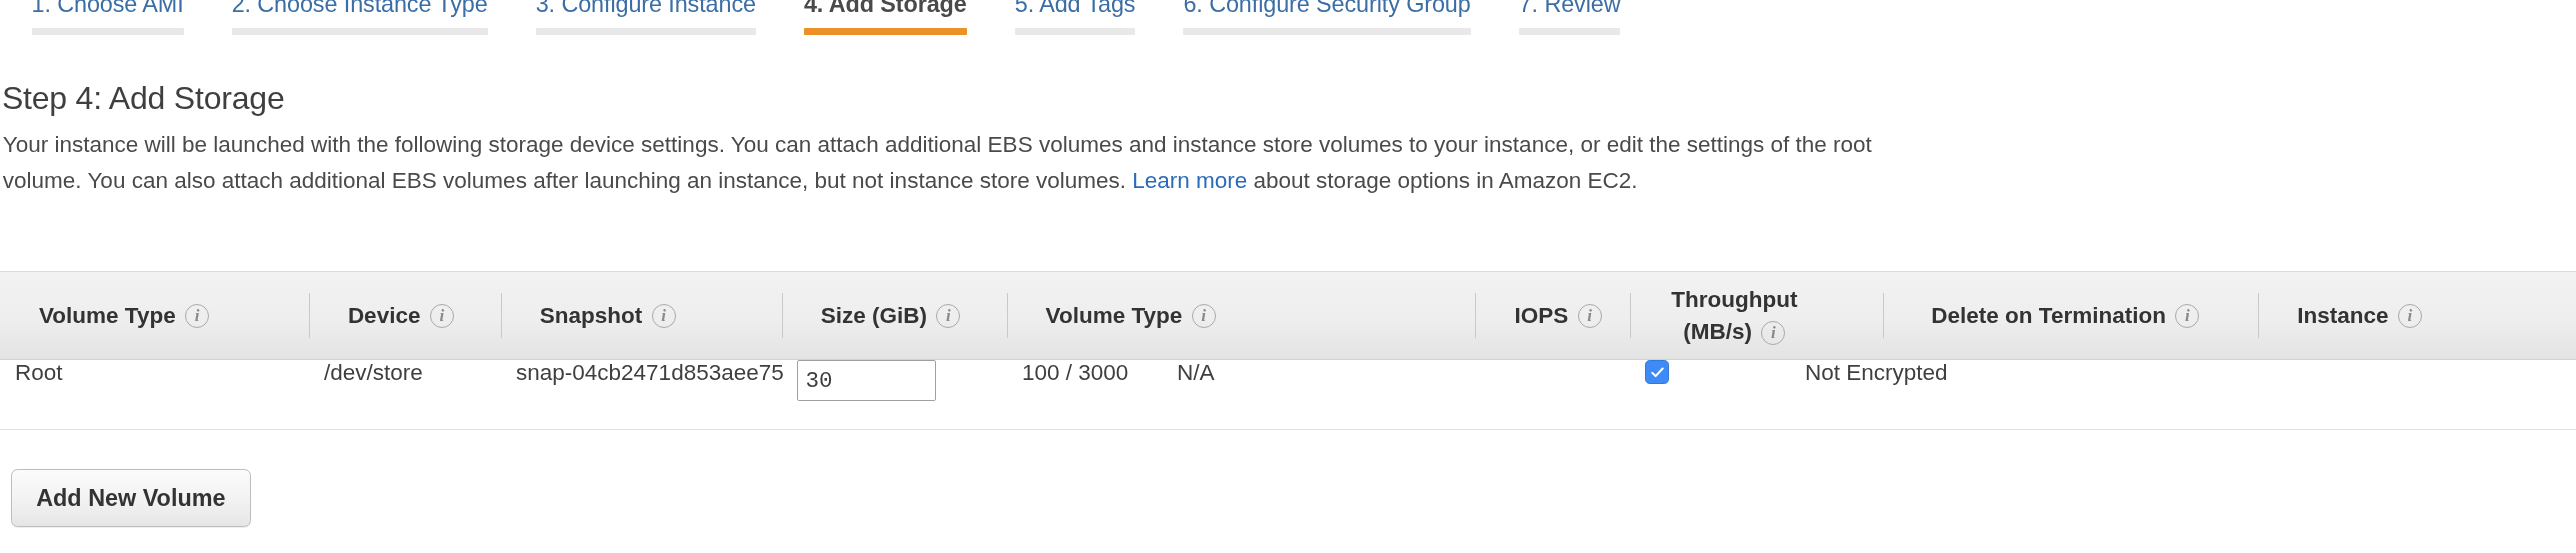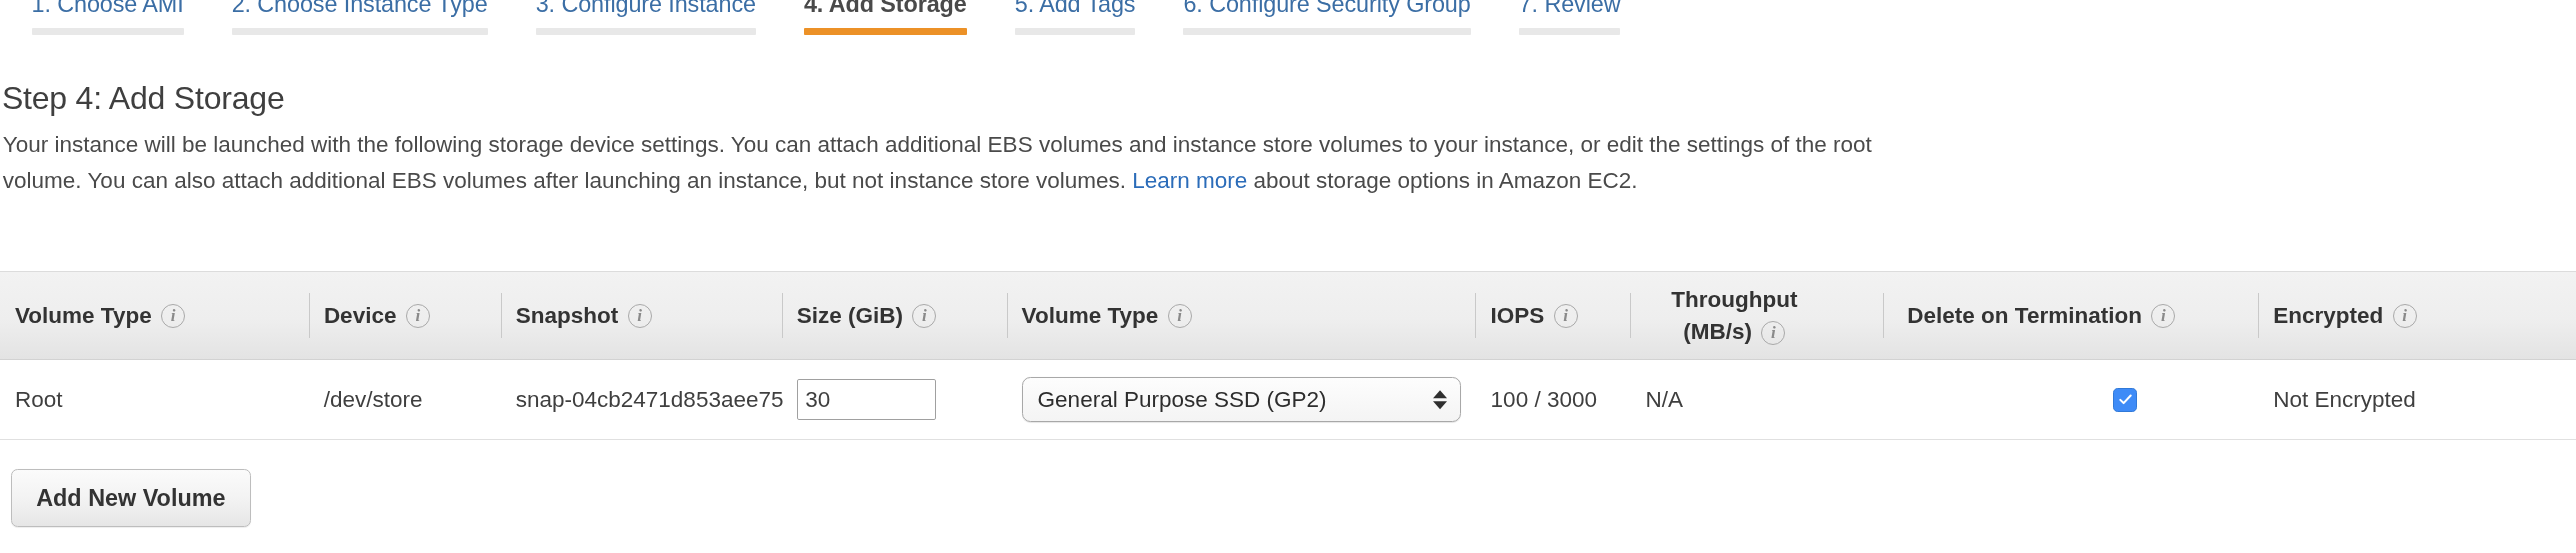--- a/index.html
+++ b/index.html
@@ -111,21 +111,21 @@
   }
   .sth-cell.sep::before {
     content: "";
     position: absolute;
     left: 0;
     top: 20.6px;
     bottom: 20.6px;
     width: 0.9px;
     background: #c9c9c9;
   }
-  .sth-cell .hdr-text { line-height: 28px; }
+  .sth-cell .hdr-text { line-height: 28px; margin-left: 24px; }
   .sth-cell.wrap {
     align-items: center;
     white-space: normal;
     text-align: center;
   }
   .sth-cell.wrap .hdr-inner {
     display: block;
     max-width: 178px;
     line-height: 32px;
   }
@@ -145,22 +145,22 @@
     font-family: "Liberation Serif", serif;
     margin-left: 9.4px;
     vertical-align: middle;
     flex: none;
     cursor: pointer;
     line-height: 1;
   }
 
   .str-row {
     display: flex;
-    align-items: center;
-    height: 80px;
+    align-items: flex-start;
+    height: 70px;
     background: #ffffff;
     border-bottom: 0.9px solid #e0e0e0;
   }
   .str-cell {
     display: flex;
     align-items: center;
     padding: 0 15px;
     font-size: 22.5px;
     color: #3f3f3f;
     white-space: nowrap;
@@ -178,21 +178,21 @@
   .c-encrypted { width: 318px; }
 
   .size-input {
     width: 139px;
     height: 41px;
     border: 0.9px solid #a0a0a0;
     border-radius: 1.9px;
     font-size: 22.5px;
     color: #3f3f3f;
     padding: 0 7.5px;
-    font-family: Liberation Sans, sans-serif;
+    font-family: Liberation Mono, monospace;
     background: #ffffff;
     outline: none;
   }
 
   .vol-select {
     position: relative;
     width: 439px;
     height: 45px;
     border: 0.9px solid #a8a8a8;
     border-radius: 8.4px;
@@ -343,47 +343,38 @@
     <div class="sth-cell c-through wrap sep">
       <span class="hdr-inner"><span>Throughput (MB/s)</span><span class="info-icon">i</span></span>
     </div>
 
     <div class="sth-cell c-delete sep">
       <span class="hdr-text">Delete on Termination</span>
       <span class="info-icon">i</span>
     </div>
 
     <div class="sth-cell c-encrypted sep">
-      <span class="hdr-text">Encrypted</span>
+      <span class="hdr-text">Instance</span>
       <span class="info-icon">i</span>
     </div>
 
   </div>
 
   <div class="str-row">
 
     <div class="str-cell c-voltype">Root</div>
 
     <div class="str-cell c-device">/dev/store</div>
 
     <div class="str-cell c-snapshot">snap-04cb2471d853aee75</div>
 
     <div class="str-cell c-size">
       <input class="size-input" type="text" value="30" style="">
     </div>
 
-    <div class="str-cell c-voltype2">
-      <div class="vol-select">
-        <span>General Purpose SSD (GP2)</span>
-        <span class="sel-arrows">
-          <i class="up"></i>
-            <i class="dn"></i>
-        </span>
-      </div>
-    </div>
 
     <div class="str-cell c-iops">100 / 3000</div>
 
     <div class="str-cell c-through">N/A</div>
 
     <div class="str-cell c-delete" style="justify-content:flex-start;padding-left:0;">
       <span style="width:230px;"></span>
       <span class="del-checkbox">
         <svg width="17" height="17" viewBox="0 0 18 18" aria-hidden="true">
           <path d="M3.5 9.4 L7 12.8 L14.5 4.8" fill="none" stroke="#ffffff" stroke-width="2.2" stroke-linecap="round" stroke-linejoin="round"></path>

